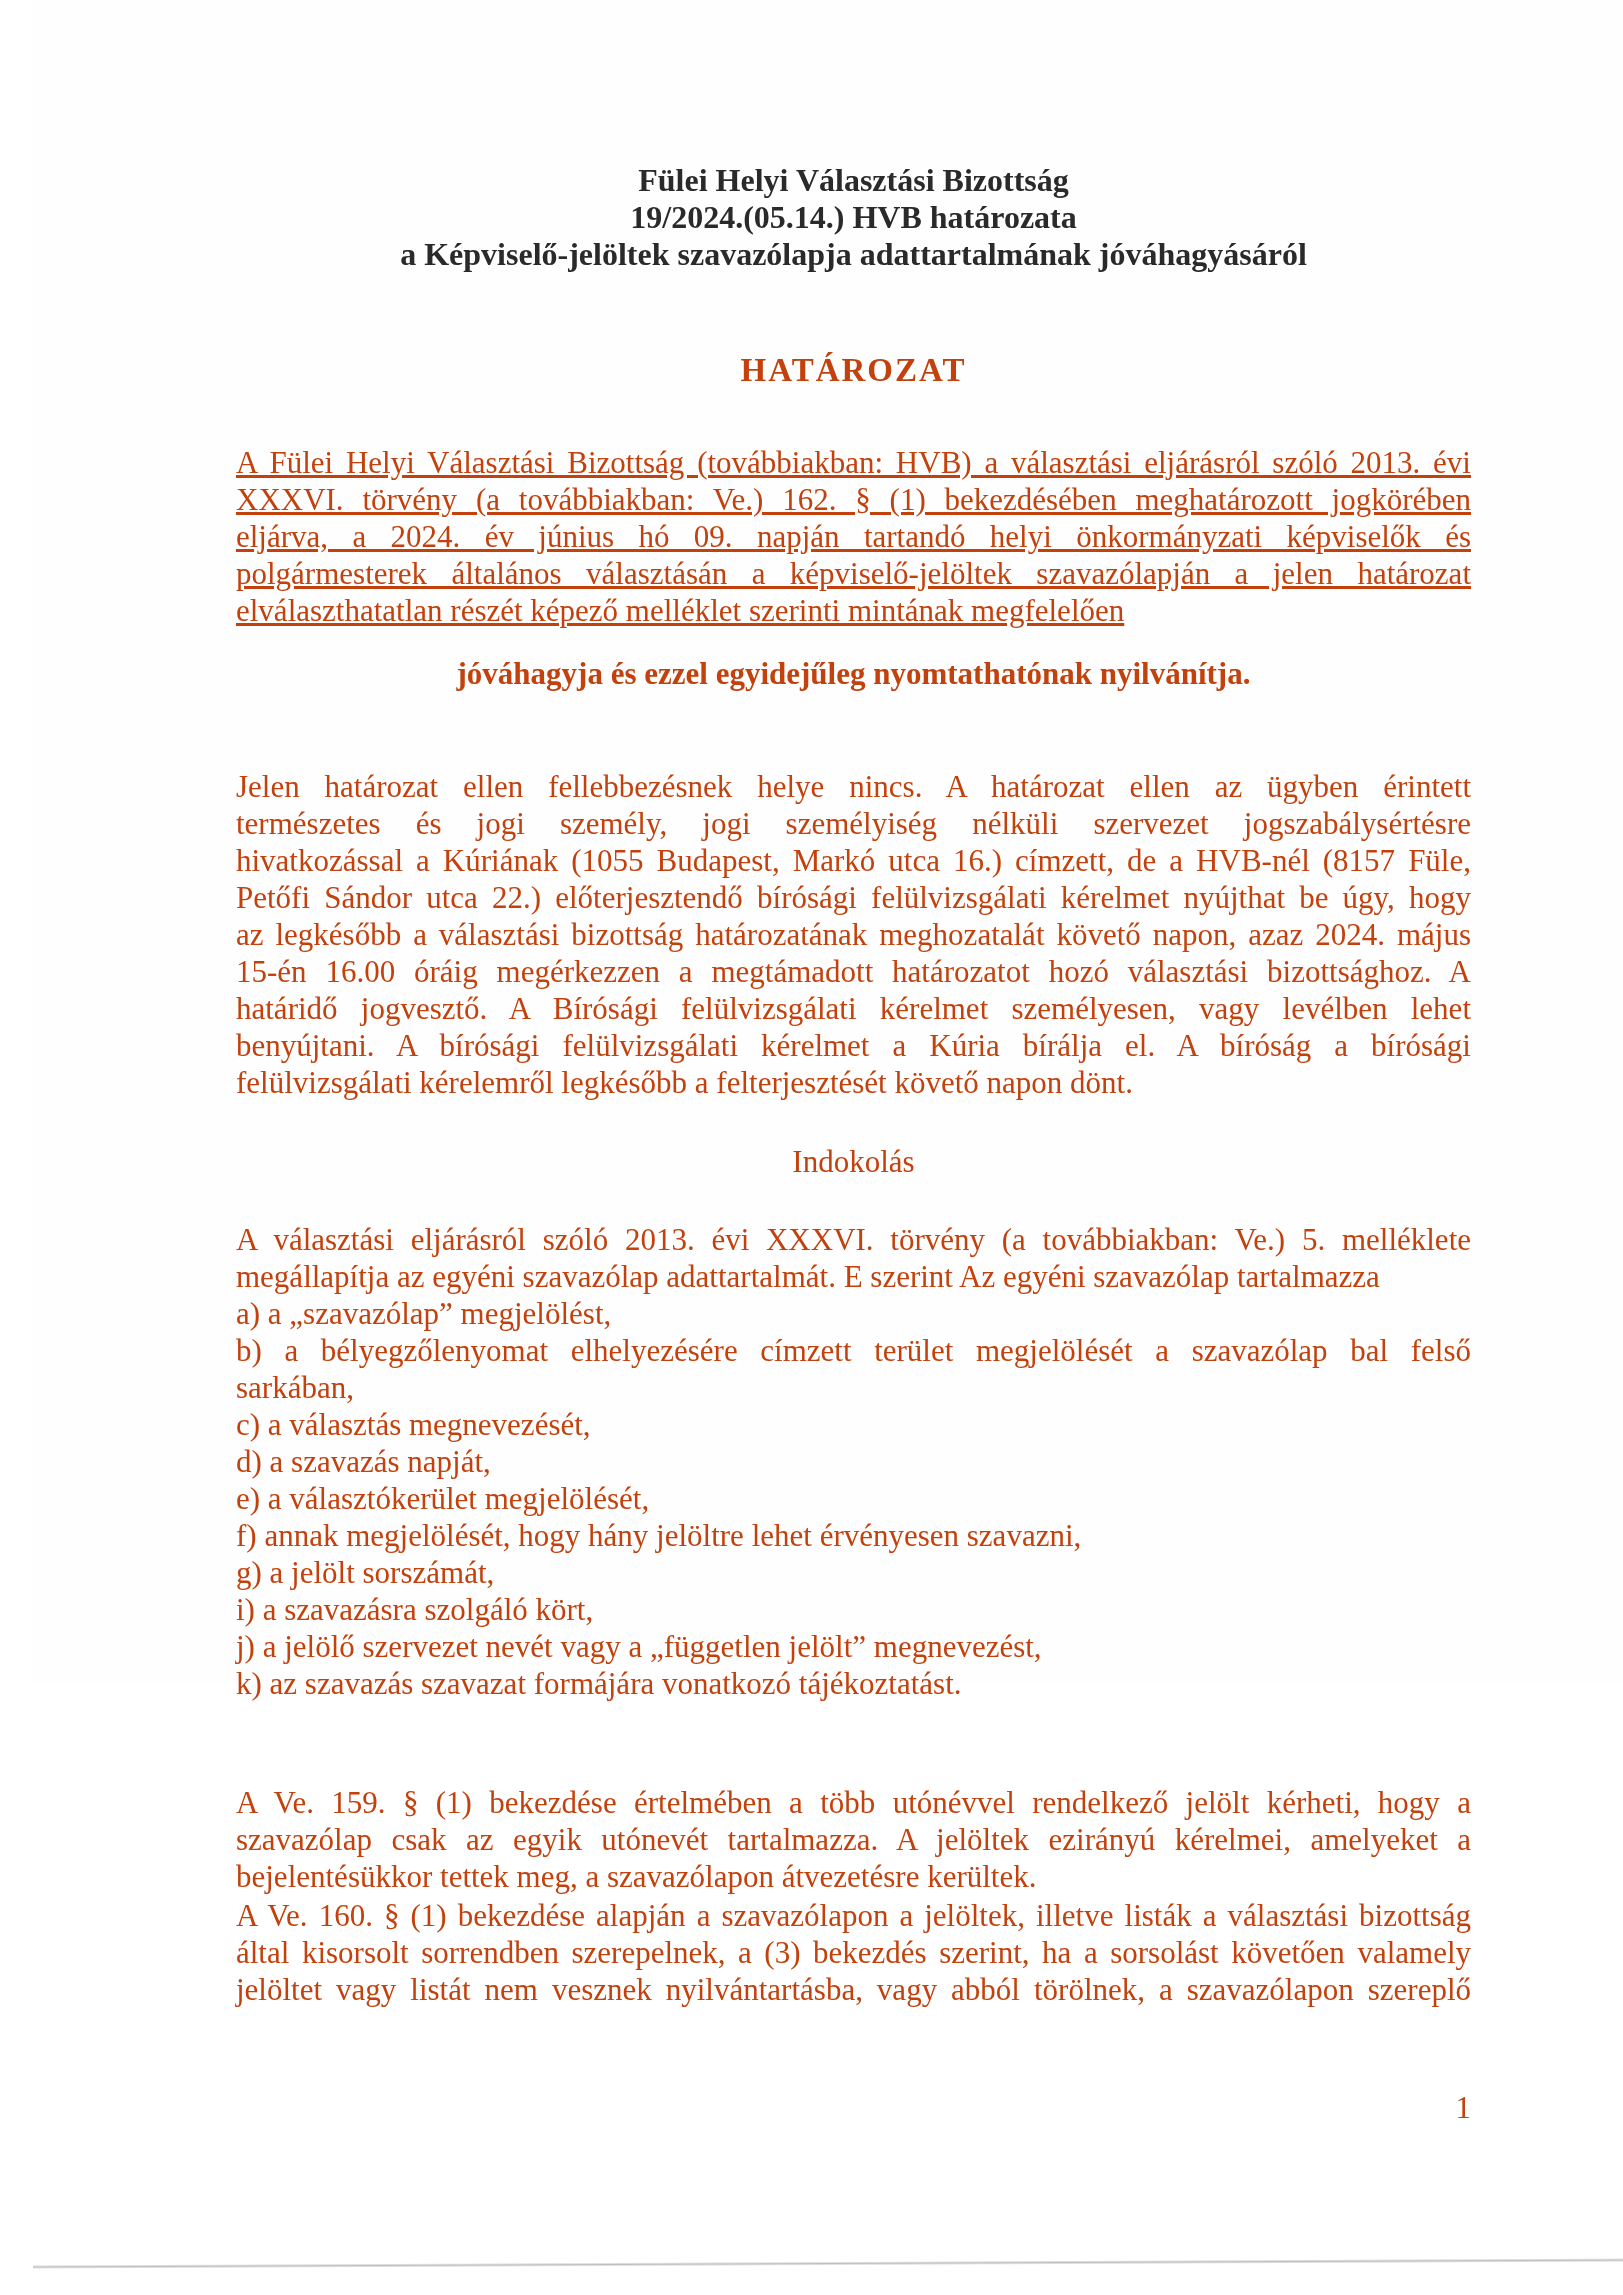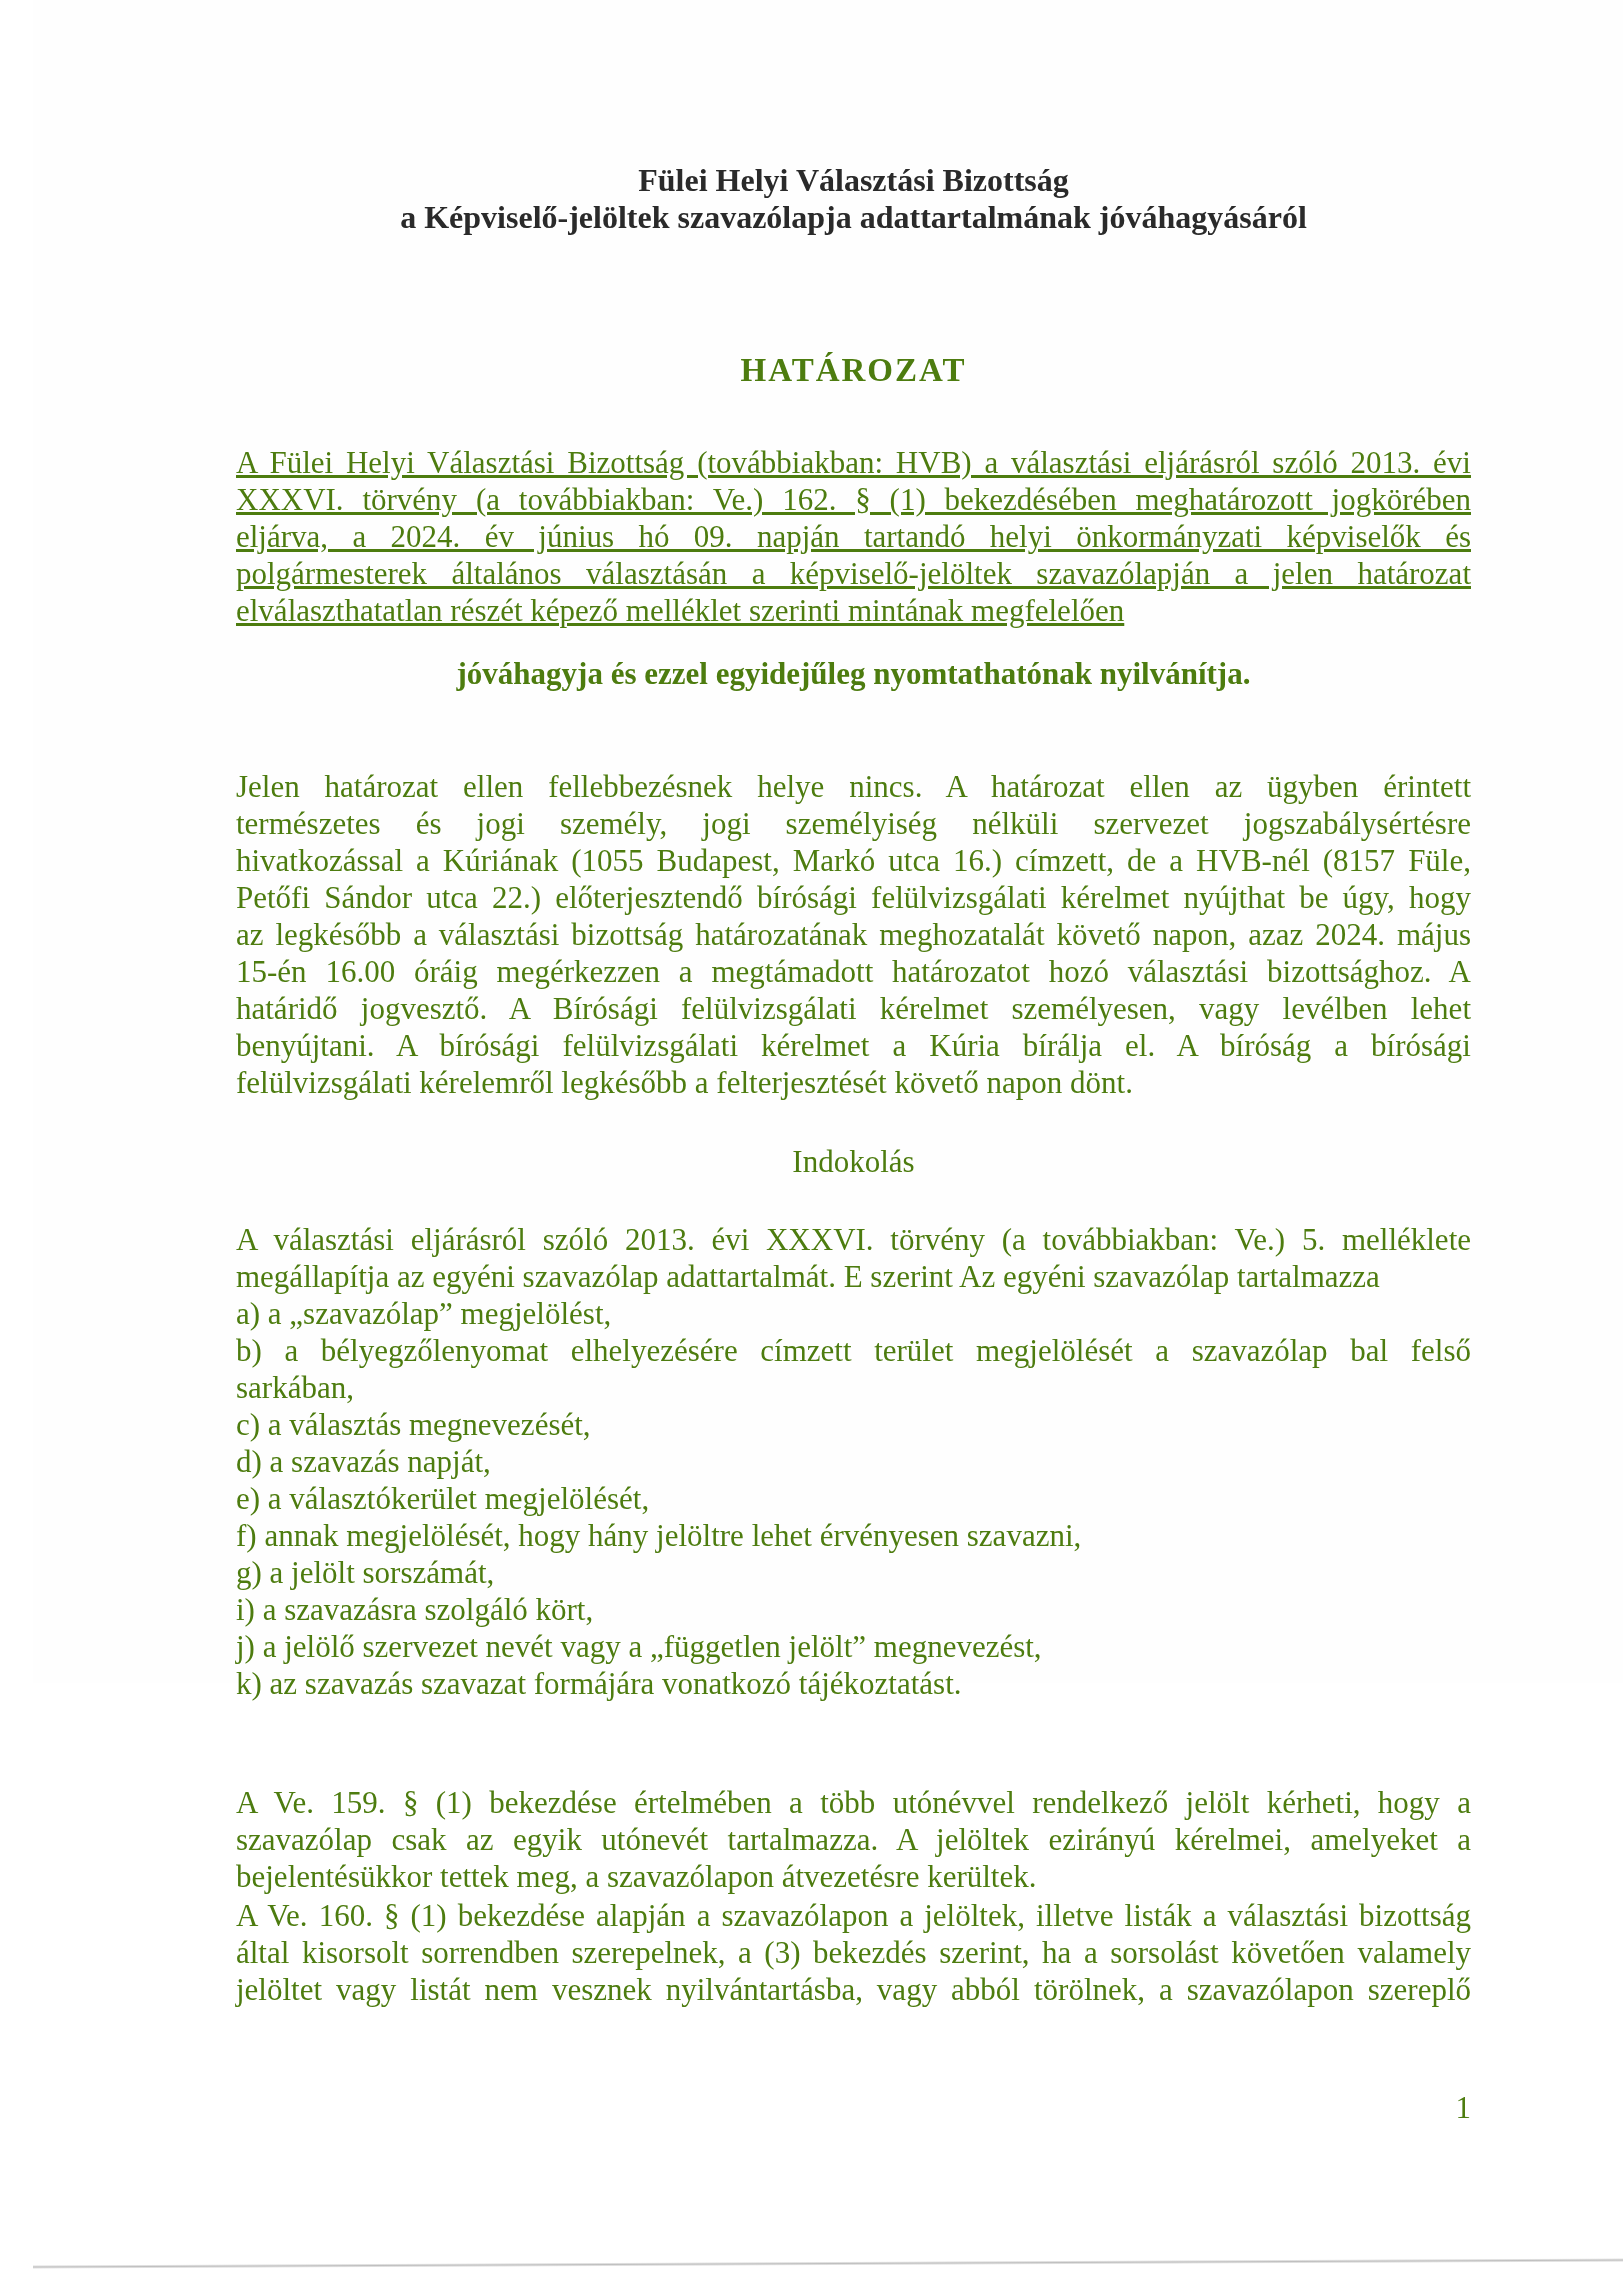--- a/index.html
+++ b/index.html
@@ -1,38 +1,39 @@
 <!DOCTYPE html>
 <html style="font-size:10.5px"><head>
 <meta charset="utf-8">
 <style>
   html, body { margin: 0; padding: 0; background: #ffffff; }
   body { width: 1623px; height: 2295px; position: relative; overflow: hidden; }
   .page { position: absolute; left: 0; top: 0; width: 1623px; height: 1683px; background: #fefefe; margin-left: 33px; }
-  .txt { font-family: "Liberation Serif", "DejaVu Serif", serif; color: #4d7c0f; font-size: 31px; line-height: 37px; }
+  .txt { font-family: "Liberation Serif", "DejaVu Serif", serif; color: #c2410c; font-size: 31px; line-height: 37px; }
   .block { position: absolute; left: 203px; width: 1235px; }
   .center { text-align: center; }
   .bold { font-weight: bold; }
   .title { position: absolute; left: 203px; width: 1235px; text-align: center; font-weight: bold; font-size: 32px; line-height: 37px; color: #2a2a2a; }
   .title div { white-space: nowrap; }
   .heading { letter-spacing: 2px; font-weight: bold; font-size: 33px; }
   .line { display: block; text-align: justify; text-align-last: justify; white-space: nowrap; }
   .line.last { text-align-last: left; }
   .pagenum { position: absolute; left: 1407px; width: 31px; text-align: right; }
   .scanline { position: absolute; left: 0; width: 1623px; height: 3.9px; top: 2265px;
               background: linear-gradient(to bottom, rgba(180,180,180,0) 0%, rgba(170,170,170,0.75) 50%, rgba(200,200,200,0) 100%);
               transform: rotate(-0.25deg); transform-origin: left center; }
 </style>
 </head>
 <body>
 
 <div class="page">
 
   <div class="title txt" style="top:162px;">
     <div>Fülei Helyi Választási Bizottság</div>
+    <div>19/2024.(05.14.) HVB határozata</div>
     <div>a Képviselő-jelöltek szavazólapja adattartalmának jóváhagyásáról</div>
   </div>
 
   <div class="block txt center heading" style="top:352px;">HATÁROZAT</div>
 
   <div class="block txt para" style="top:444px;text-decoration:underline;">
     <span class="line">A Fülei Helyi Választási Bizottság (továbbiakban: HVB) a választási eljárásról szóló 2013. évi</span>
     <span class="line">XXXVI. törvény (a továbbiakban: Ve.) 162. § (1) bekezdésében meghatározott jogkörében</span>
     <span class="line">eljárva, a 2024. év június hó 09. napján tartandó helyi önkormányzati képviselők és</span>
     <span class="line">polgármesterek általános választásán a képviselő-jelöltek szavazólapján a jelen határozat</span>

